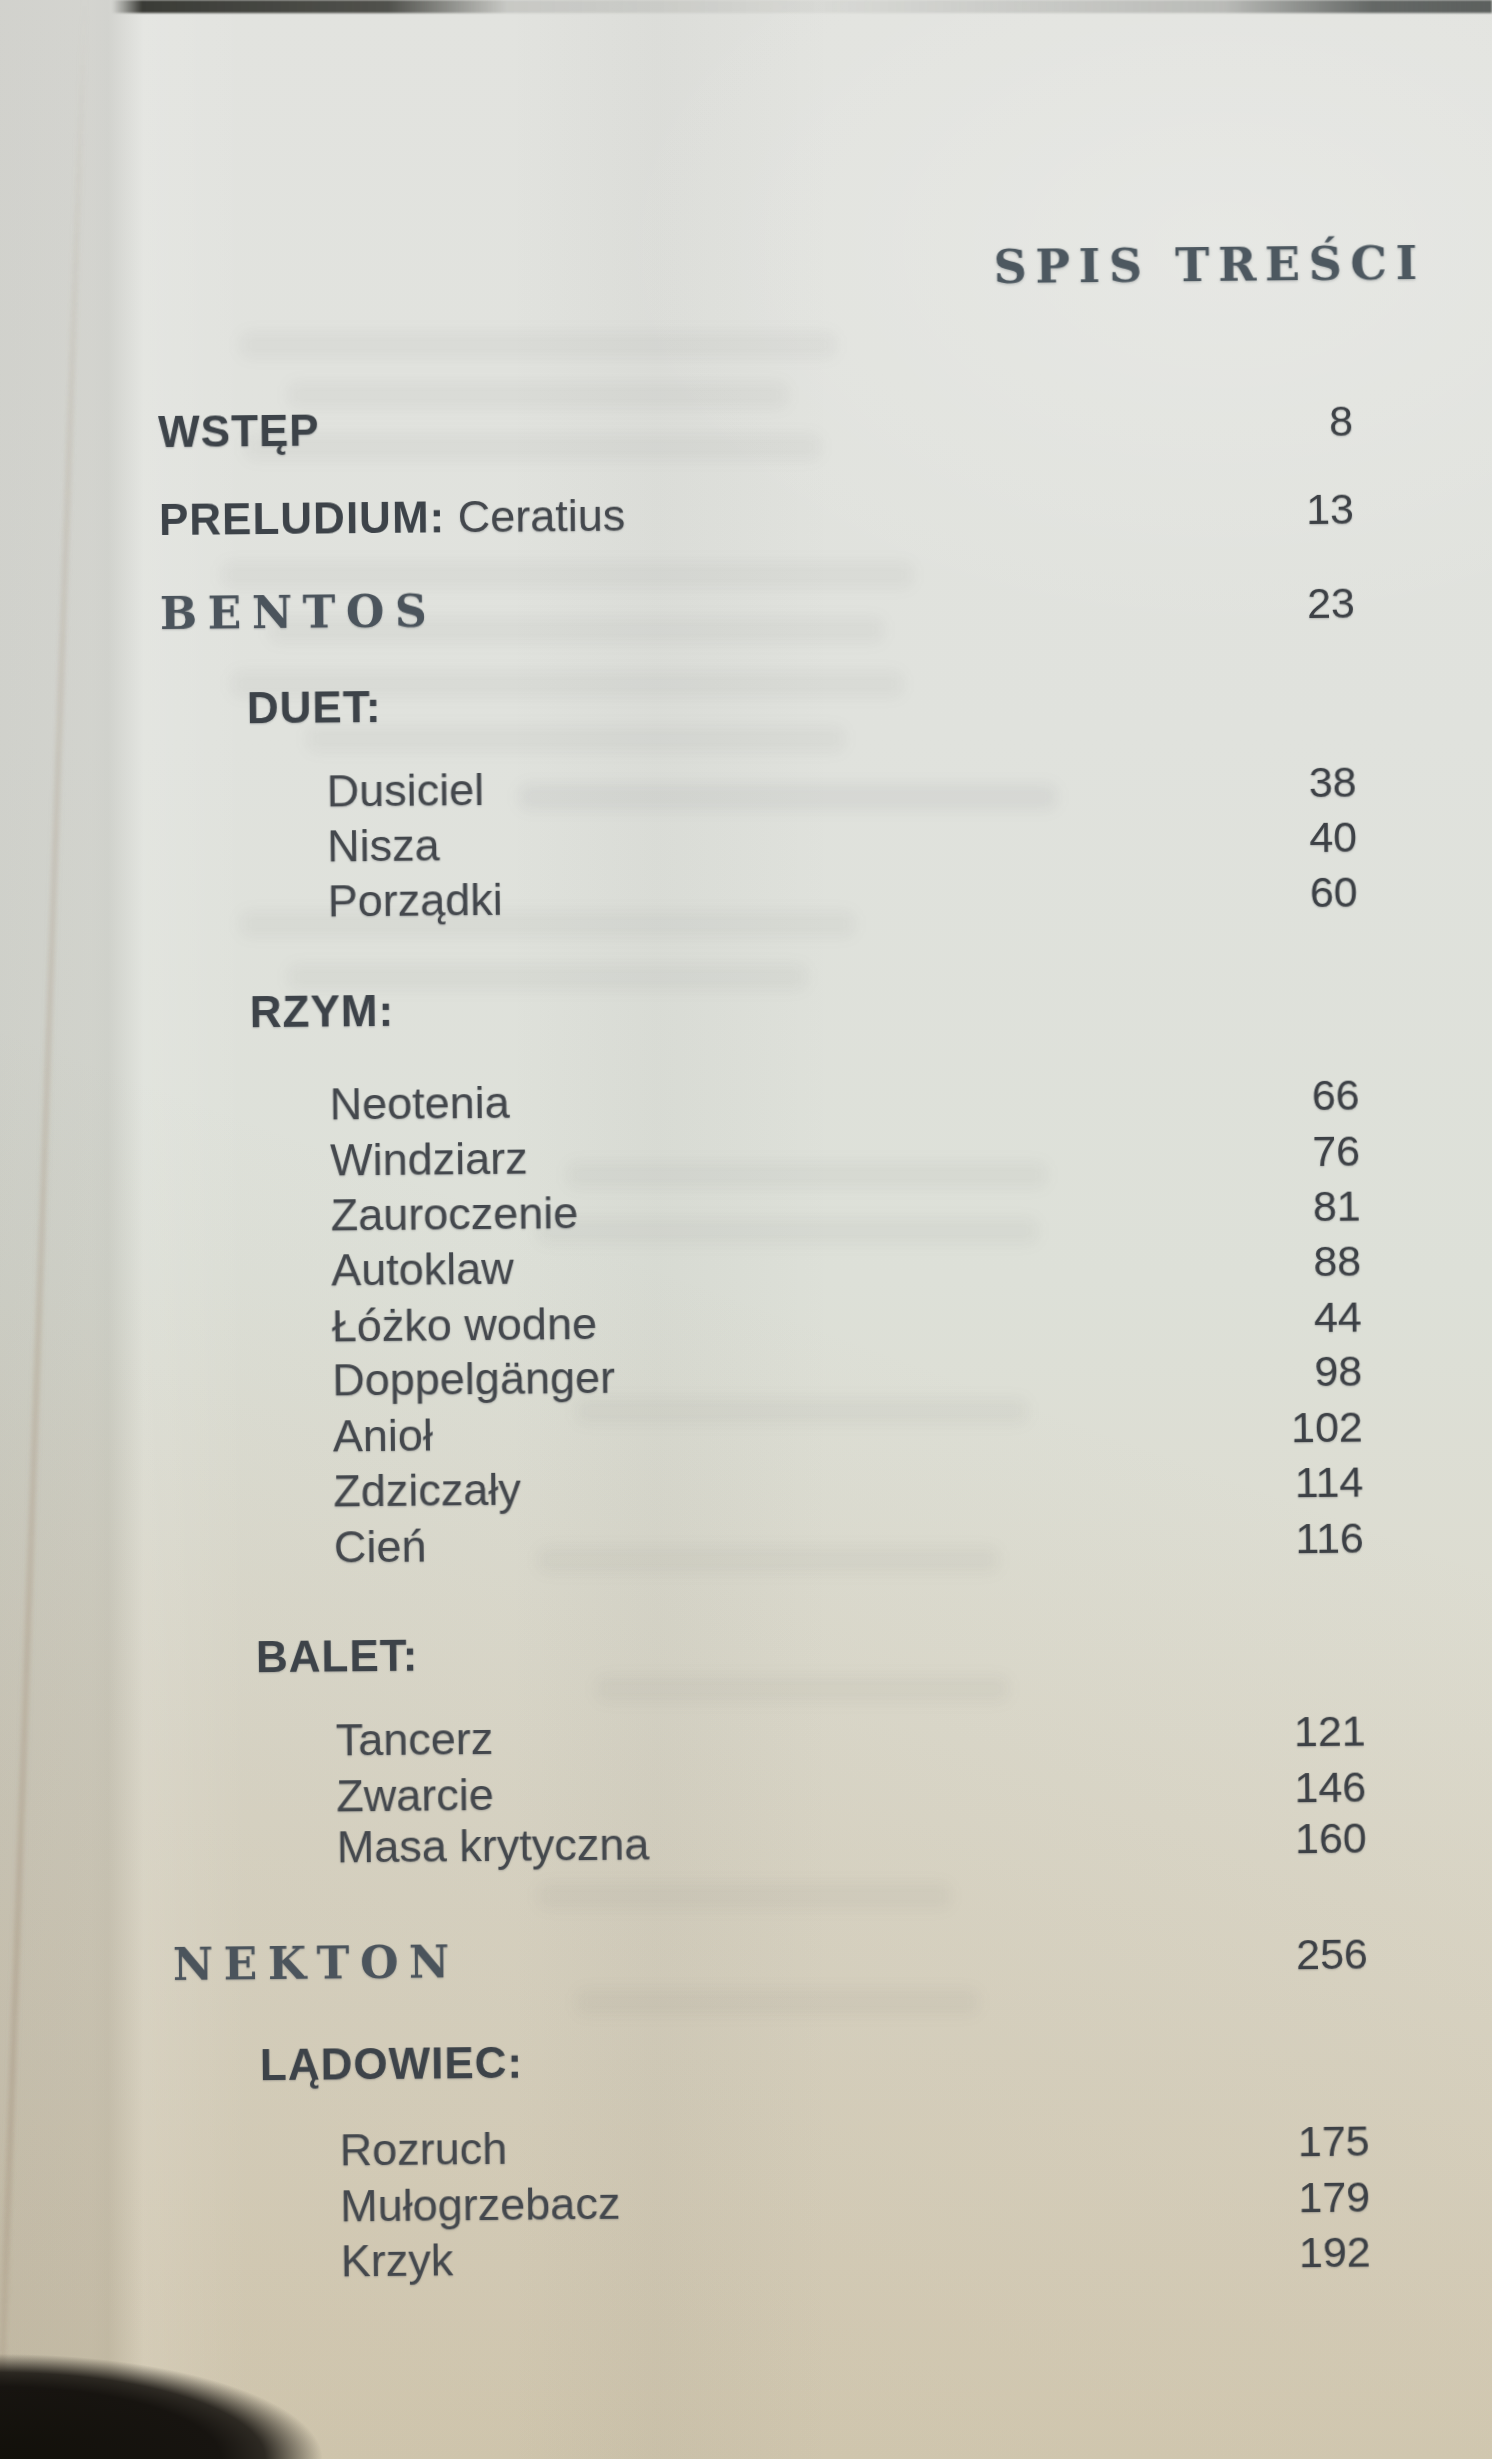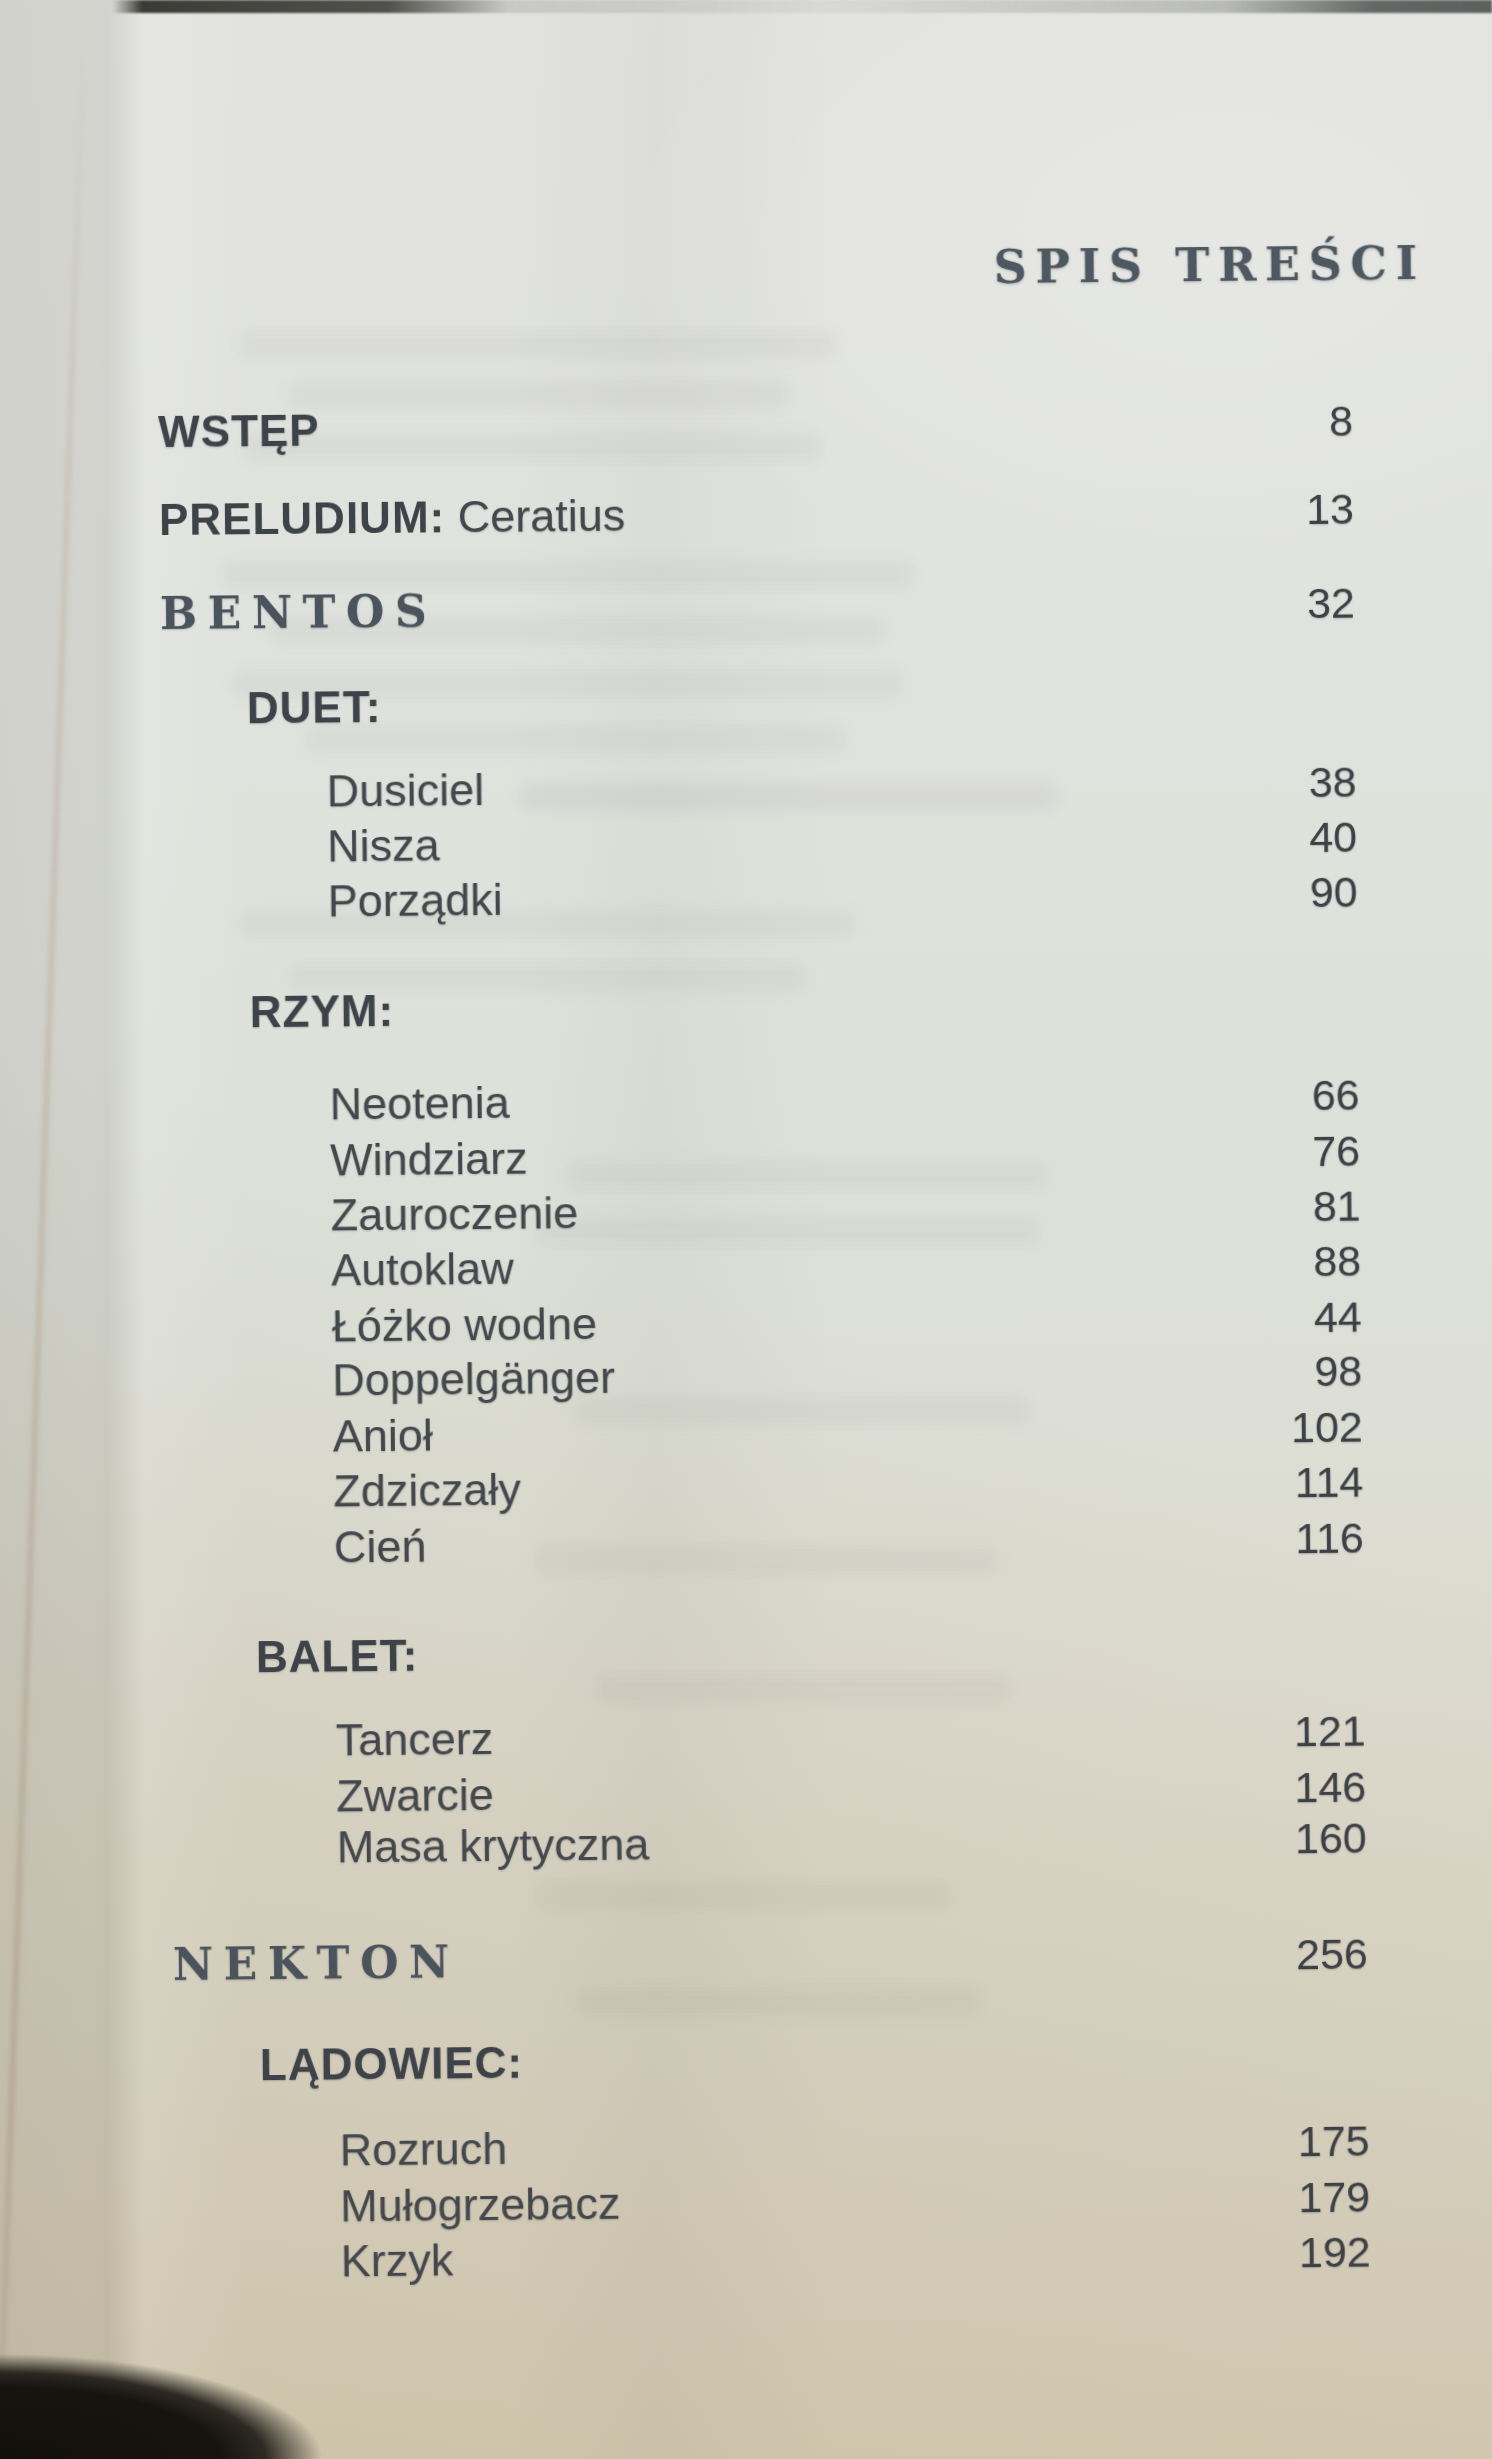--- a/index.html
+++ b/index.html
@@ -118,39 +118,39 @@
       <span class="num">8</span>
     </div>
 
     <div class="row L0" style="top:494px">
       <span><span class="lbl-bold">PRELUDIUM:</span><span class="lbl-rest"> Ceratius</span></span>
       <span class="num">13</span>
     </div>
 
     <div class="row L0 r-display" style="top:588px">
       <span class="lbl">BENTOS</span>
-      <span class="num">32</span>
+      <span class="num">23</span>
     </div>
 
     <div class="row L1 h-bold" style="top:684px">
       <span class="lbl">DUET:</span>
       <span class="num"></span>
     </div>
 
     <div class="row L2" style="top:767px">
       <span class="lbl">Dusiciel</span>
       <span class="num">38</span>
     </div>
     <div class="row L2" style="top:822px">
       <span class="lbl">Nisza</span>
       <span class="num">40</span>
     </div>
     <div class="row L2" style="top:877px">
       <span class="lbl">Porządki</span>
-      <span class="num">90</span>
+      <span class="num">60</span>
     </div>
 
     <div class="row L1 h-bold" style="top:988px">
       <span class="lbl">RZYM:</span>
       <span class="num"></span>
     </div>
 
     <div class="row L2" style="top:1080px">
       <span class="lbl">Neotenia</span>
       <span class="num">66</span>

